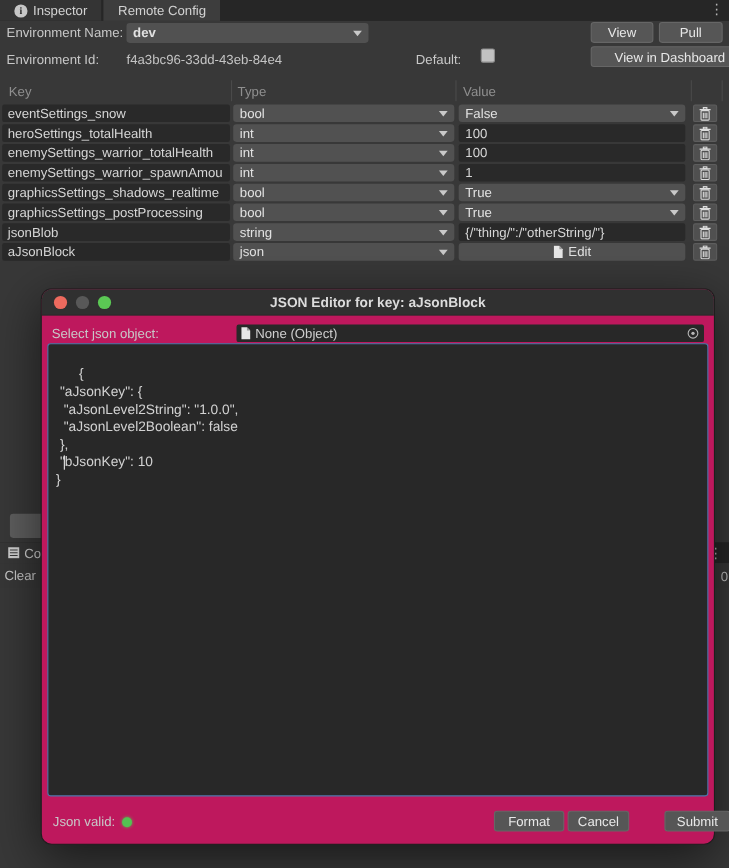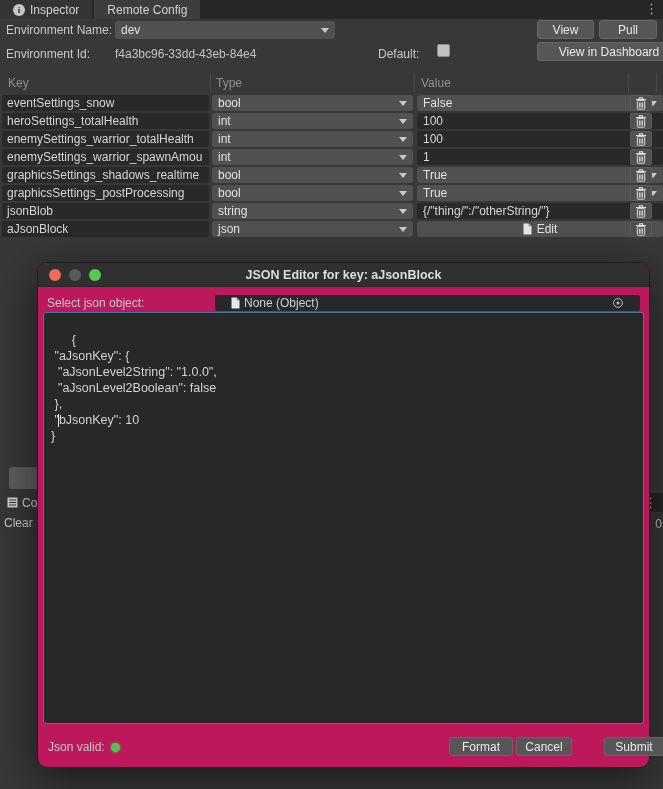--- a/index.html
+++ b/index.html
@@ -14,37 +14,37 @@
     color:#d2d2d2; background:#343434; margin-right:2px; }
   .tab.active { background:#3d3d3d; }
   .info-icon { width:12px; height:12px; border-radius:50%; background:#c6c6c6; color:#262626;
     font-size:9px; font-weight:bold; display:flex; align-items:center; justify-content:center;
     font-family:"Liberation Serif", serif; }
   .kebab { position:absolute; right:5px; top:1px; color:#b4b4b4; font-size:13px; line-height:16px; cursor:default; }
 
   
   .lbl { position:absolute; color:#c8c8c8; }
   .dropdown { background:#515151; border-radius:3px; color:#e2e2e2; display:flex;
-    align-items:center; padding:0 6px; position:absolute; height:18px; }
+    align-items:center; padding:0 6px; position:absolute; height:18px;font-weight:bold; }
   .dd-arrow { position:absolute; right:6px; top:50%; margin-top:-2px; width:0; height:0;
     border-left:4px solid transparent; border-right:4px solid transparent; border-top:5px solid #c9c9c9; }
   .btn { position:absolute; height:19px; background:#565656; border:1px solid #666;
     border-radius:3px; color:#e8e8e8; display:flex; align-items:center; justify-content:center; cursor:default; }
   .checkbox { position:absolute; left:437px; top:44px; width:13px; height:13px; background:#c2c2c2;
     border:1px solid #8d8d8d; border-radius:2px; }
 
   
   .thead-label { position:absolute; top:76px; color:#8f8f8f; }
   .col-div { position:absolute; top:73px; height:19px; width:1px; background:#4a4a4a; }
   .rows { position:absolute; left:0; top:94px; width:663px; }
   .trow { position:relative; height:18px; }
   .cell { position:absolute; top:1px; height:16px; display:flex; align-items:center; border-radius:2px; }
   .cell.key { left:2px; width:207px; background:#292929; padding-left:5px; color:#d6d6d6; }
   .cell.type { left:212px; width:201px; background:#515151; border-radius:3px; padding-left:6px; color:#e2e2e2; }
-  .cell.value { left:417px; width:246px; padding-left:6px; color:#e2e2e2; }
+  .cell.value { left:417px; width:206px; padding-left:6px; color:#e2e2e2; }
   .trow.ctl-dropdown .cell.value { background:#515151; border-radius:3px; }
   .trow.ctl-text .cell.value { background:#292929; color:#d6d6d6; }
   .trow.ctl-edit .cell.value { background:#515151; border-radius:3px; justify-content:center; padding-left:0; }
   .trow .cell.value .dd-arrow { display:none; }
   .trow.ctl-dropdown .cell.value .dd-arrow { display:block; }
   .edit-wrap { display:none; align-items:center; gap:5px; }
   .trow.ctl-edit .edit-wrap { display:flex; }
   .trash-btn { position:absolute; top:1px; left:630px; width:22px; height:16px; background:#505050;
     border:1px solid #5d5d5d; border-radius:2px; display:flex; align-items:center; justify-content:center; cursor:default; }
 
@@ -64,21 +64,21 @@
   .dialog { position:absolute; left:37px; top:262px; width:613px; height:506px; background:#be185d;
     border:1px solid #1e1e1e; border-radius:10px; box-shadow:0 12px 45px rgba(0,0,0,0.55); z-index:10; }
   .titlebar { height:24px; background:#303030; border-radius:9px 9px 0 0; border-bottom:1px solid #272727;
     display:flex; align-items:center; justify-content:center; position:relative; }
   .lights { position:absolute; left:11px; top:6px; display:flex; gap:8px; }
   .light { width:12px; height:12px; border-radius:50%; cursor:default; }
   .dlg-title { font-weight:bold; color:#dcdcdc; font-size:12.5px; }
   .select-row { position:absolute; left:9px; top:31px; right:9px; height:17px; display:flex; align-items:center; }
   .select-lbl { color:#c8c8c8; }
   .obj-field { position:absolute; left:168px; right:0; height:16px; background:#282828; border-radius:2px;
-    display:flex; align-items:center; gap:4px; padding:0 16px; color:#cfcfcf; }
+    display:flex; align-items:center; gap:4px; padding:0 4px; color:#cfcfcf; }
   .obj-picker { margin-left:auto; display:flex; align-items:center; cursor:default; }
   .json-area { position:absolute; left:5px; top:49px; width:601px; height:412px; background:#282828;
     border:1px solid #4878ab; border-radius:3px; color:#d2d2d2; padding:3px 7px;
     white-space:pre; font-size:12.5px; line-height:16px; overflow:hidden; }
   .caret { position:absolute; left:14px; top:101px; width:1px; height:13px; background:#e8e8e8; }
   .valid-row { position:absolute; left:10px; bottom:13px; display:flex; align-items:center; gap:6px; color:#c8c8c8; }
   .valid-dot { width:9px; height:9px; border-radius:50%; background:#54c152; box-shadow:0 0 3px #54c152; }
   .dlg-btn { bottom:11px; }
 </style>
 </head>

